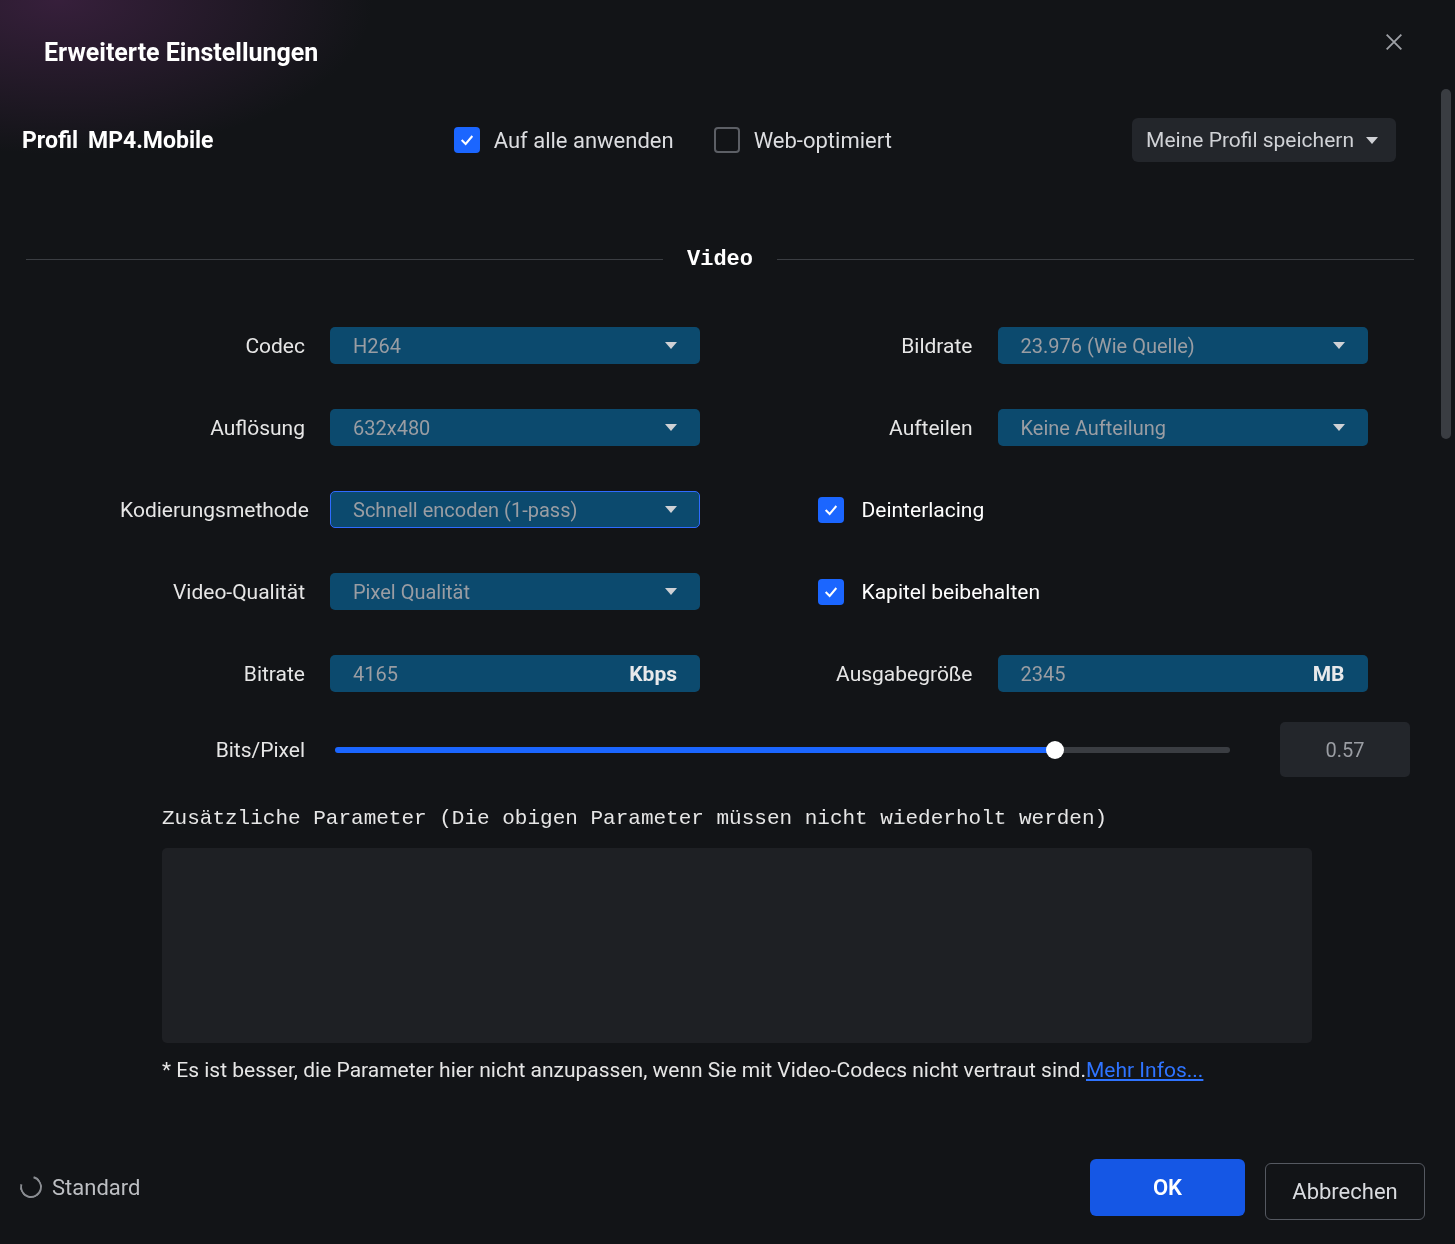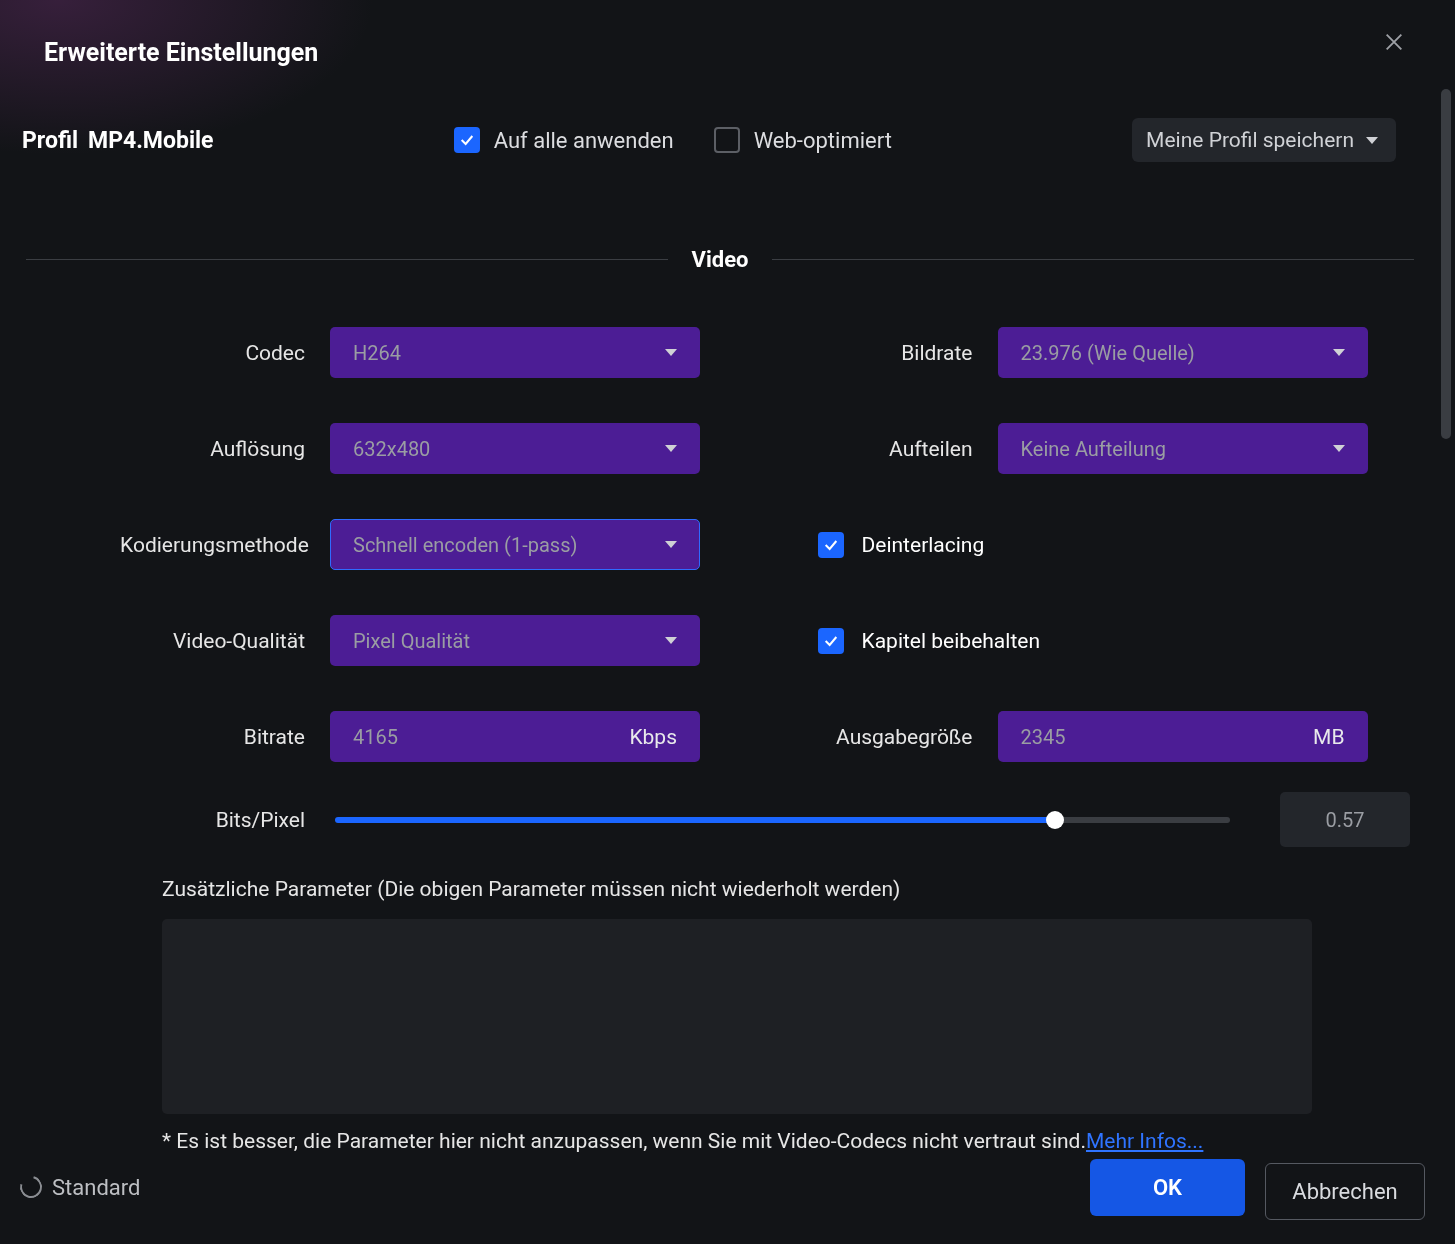--- a/index.html
+++ b/index.html
@@ -78,21 +78,21 @@
     font-size:21px; color:#d0d2d6;
     cursor:pointer;
   }
   .caret { width:0; height:0; border-left:6px solid transparent; border-right:6px solid transparent; border-top:7px solid #cfd1d5; }
 
   
   .section-heading {
     display:flex; align-items:center;
     margin: 85px 26px 0;
     gap: 0;
-    font-size: 22px; color:#fff; font-weight:700;
+    font-size: 22px; color:#fff; font-weight:700;font-family:Liberation Mono, monospace;
   }
   .section-heading .rule { flex:1; height:1px; background:#3b3e43; }
   .section-heading .lbl { padding: 0 24px; }
 
   
   .form {
     margin: 55px 30px 0 30px;
   }
   .two-col {
     display:grid;
@@ -105,38 +105,38 @@
   .field {
     display:flex; align-items:center;
     gap: 25px;
   }
   .field > label {
     width: 185px; text-align:right;
     font-size: 21px; color:#e6e6e6;
     flex-shrink:0;
   }
   .ctrl {
-    background:#4c1d95; border:1px solid transparent;
+    background:#0c4a6e; border:1px solid transparent;
     border-radius:5px;
-    height: 51px;
+    height: 37px;
     flex:1;
     display:flex; align-items:center;
     padding: 0 22px;
     font-size:20px; color:#9a9da3;
     cursor:pointer;
     position:relative;
     max-width: 370px;
   }
   .ctrl.selected { border:1px solid #2f6bff; }
   .ctrl .caret { position:absolute; right:22px; }
   .ctrl.input {
     color:#9a9da3; cursor: text;
     justify-content: space-between;
   }
-  .ctrl.input .unit { color:#e8e9eb; font-size:21px; font-weight:400;margin-left:48px; }
+  .ctrl.input .unit { color:#e8e9eb; font-size:21px; font-weight:700;margin-left:48px; }
 
   .chk-field { display:flex; align-items:center; gap:18px; font-size:21px; color:#fff;
                padding-left: 30px;}
 
   
   .slider-row {
     display:flex; align-items:center;
     margin-top: 30px;
     padding-left: 130px;
     gap: 30px;
@@ -155,20 +155,21 @@
   }
   .slider-value {
     width:130px; height:55px; background:#23262b; border-radius:5px;
     display:flex; align-items:center; justify-content:center;
     color:#9a9da3; font-size:20px;
   }
 
   .extra-label {
     font-size:21px; color:#e6e6e6;
     margin: 30px 0 0 132px;
+    font-family: Liberation Mono, monospace;
   }
   .extra-textarea {
     margin: 18px 0 0 132px;
     background:#1e2024; border-radius:5px;
     height: 195px;
     width: 1150px;
     cursor:text;
   }
   .note {
     margin: 12px 80px 0 132px;

